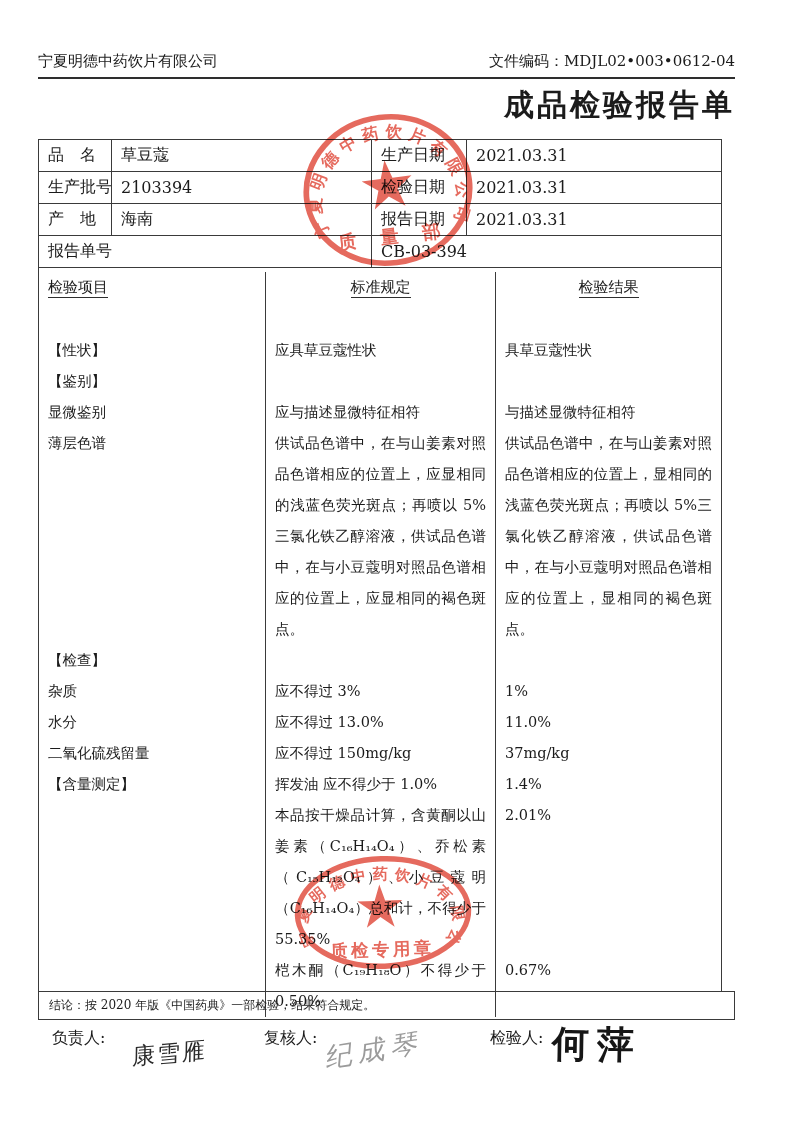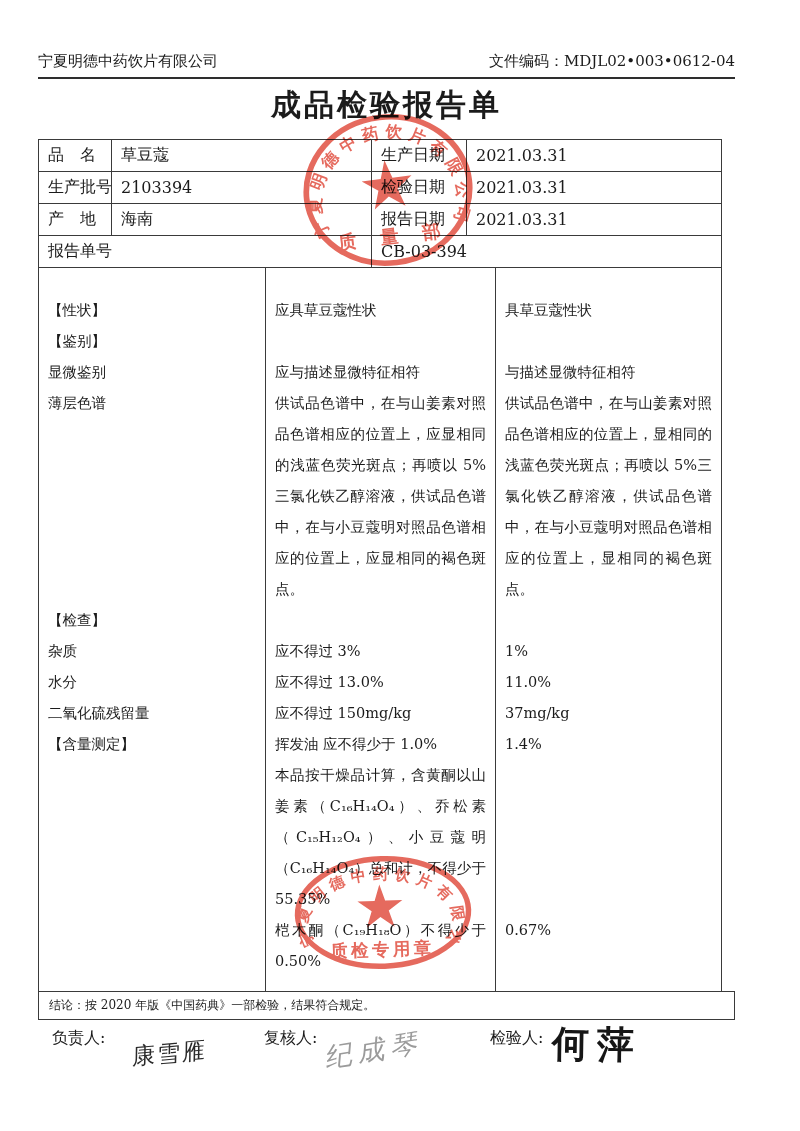--- a/index.html
+++ b/index.html
@@ -11,21 +11,21 @@
   }
   .content { position:absolute; left:30px; top:0; width:697px; }
 
   
   .doc-header {
     display:flex; justify-content:space-between; align-items:flex-end;
     padding-top:52px; padding-bottom:7px; border-bottom:2px solid #2e2e2e;
     font-size:15px; line-height:18px;
   }
   .doc-title {
-    margin-top:8px; text-align:center; font-size:30px; font-weight:bold;
+    margin-top:8px; text-align:right; font-size:30px; font-weight:bold;
     letter-spacing:3px; line-height:36px;
   }
 
   
   .info-table {
     margin-top:16px; width:684px;
     border-top:1.6px solid #3a3a3a; border-left:1.6px solid #3a3a3a;
     font-size:16px;
   }
   .info-row { display:grid; grid-template-columns:73px 260px 95px 1fr; }
@@ -117,20 +117,25 @@
         <div class="info-cell">报告日期</div>
         <div class="info-cell last">2021.03.31</div>
       </div>
       <div class="info-row span-row">
         <div class="info-cell">报告单号</div>
         <div class="info-cell last">CB-03-394</div>
       </div>
     </div>
 
     <div class="itable">
+      <div class="irow head">
+        <div class="c1"><span class="uline">检验项目</span></div>
+        <div class="c2"><span class="uline">标准规定</span></div>
+        <div class="c3"><span class="uline">检验结果</span></div>
+      </div>
       <div class="irow spacer">
         <div class="c1"></div>
           <div class="c2"></div>
           <div class="c3"></div>
       </div>
 
       <div class="irow">
         <div class="c1">【性状】</div>
         <div class="c2 para">应具草豆蔻性状</div>
         <div class="c3 para">具草豆蔻性状</div>
@@ -171,20 +176,21 @@
         <div class="c3 para">37mg/kg</div>
       </div>
       <div class="irow">
         <div class="c1">【含量测定】</div>
         <div class="c2 para">挥发油 应不得少于 1.0%</div>
         <div class="c3 para">1.4%</div>
       </div>
       <div class="irow">
         <div class="c1"></div>
         <div class="c2 para">本品按干燥品计算，含黄酮以山姜素（C₁₆H₁₄O₄）、乔松素（C₁₅H₁₂O₄）、小豆蔻明（C₁₆H₁₄O₄）总和计，不得少于 55.35%</div>
+        <div class="c3 para">2.01%</div>
       </div>
       <div class="irow">
         <div class="c1"></div>
         <div class="c2 para">桤木酮（C₁₉H₁₈O）不得少于 0.50%</div>
         <div class="c3 para">0.67%</div>
       </div>
 
       <div class="irow fill">
         <div class="c1"></div>
           <div class="c2"></div>

